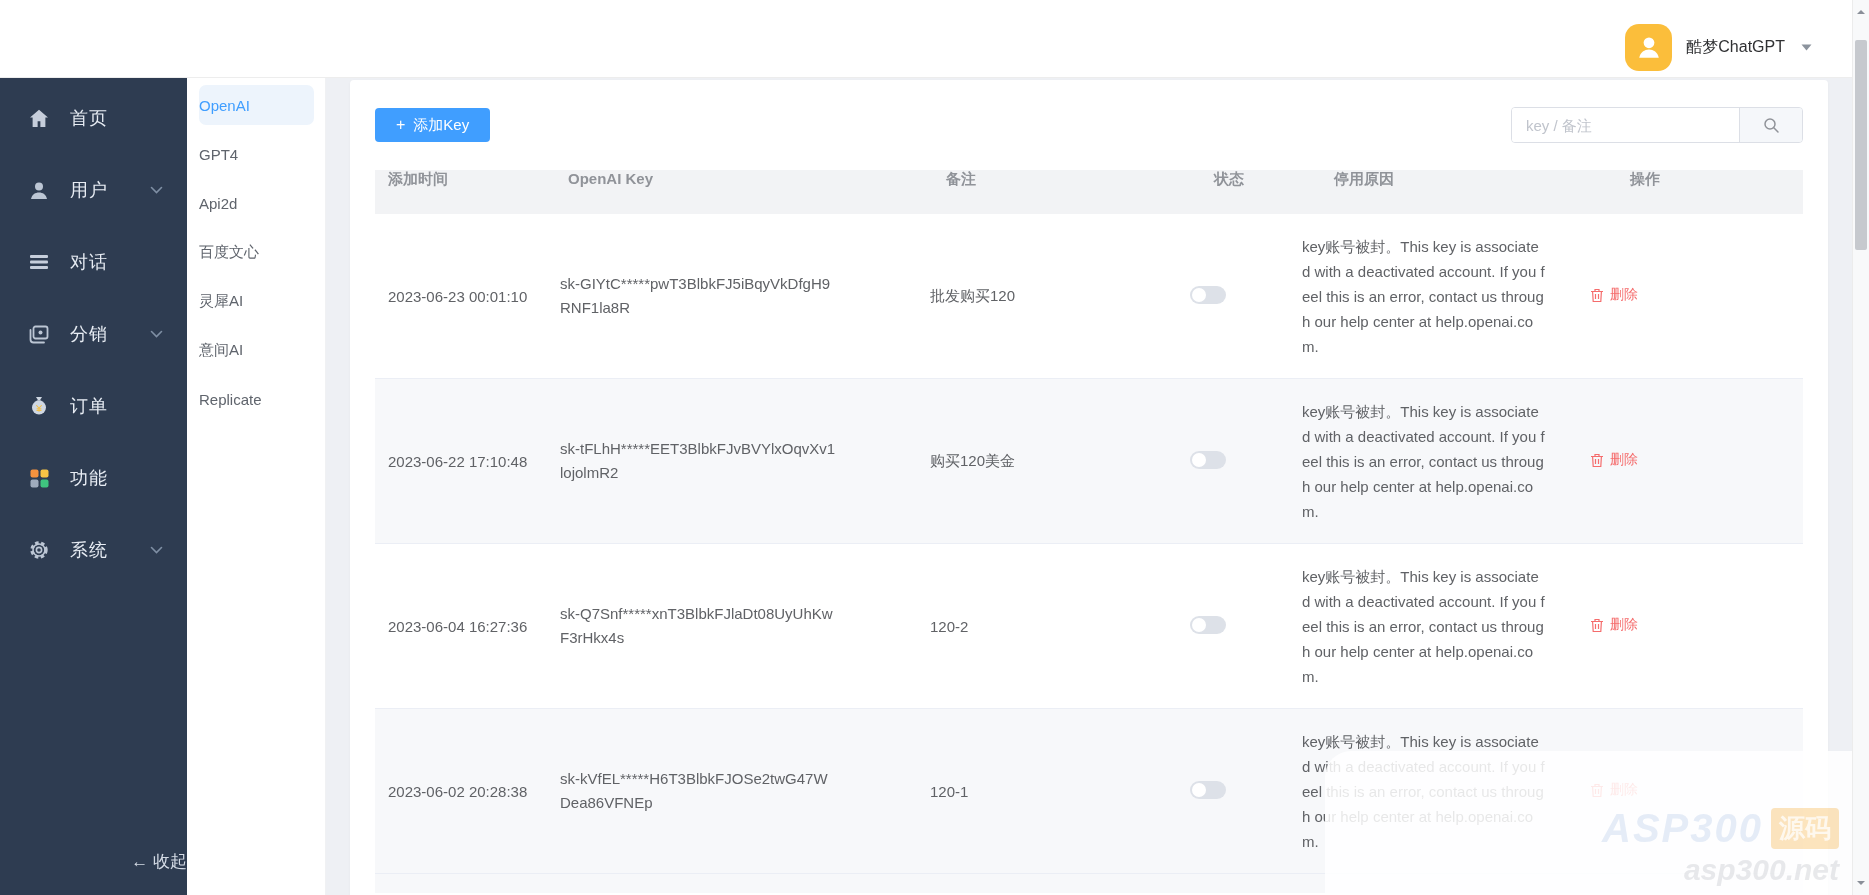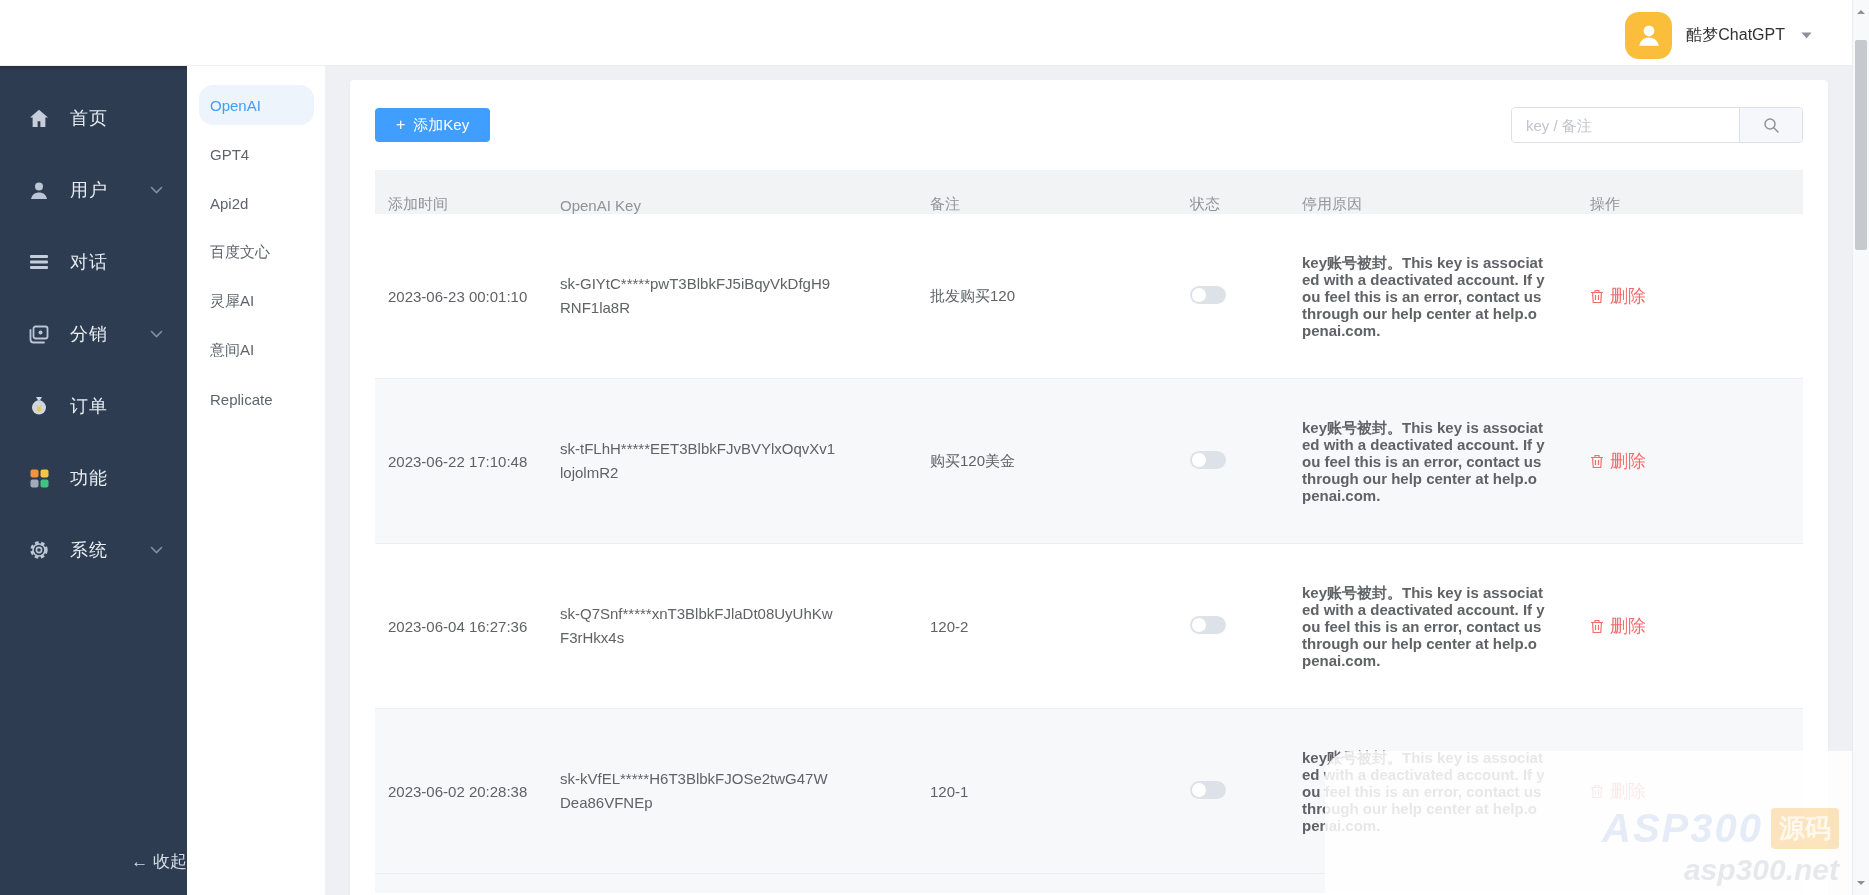--- a/index.html
+++ b/index.html
@@ -1,21 +1,21 @@
 <!DOCTYPE html>
 <html><head>
 <meta charset="utf-8">
 <style>
   * { margin:0; padding:0; box-sizing:border-box; }
   html,body { width:1869px; height:895px; overflow:hidden; background:#fff;
     font-family:"Liberation Sans","DejaVu Sans",sans-serif; }
   .stage { position:relative; width:1869px; height:895px; overflow:hidden; }
 
   
-  .topbar { position:absolute; left:0; top:4px; width:1869px; height:62px; background:#fff;
+  .topbar { position:absolute; left:0; top:16px; width:1869px; height:62px; background:#fff;
     border-bottom:1px solid #ededed; z-index:5; }
   .userbox { position:absolute; right:57px; top:0; height:62px; display:flex; align-items:center; gap:14px; }
   .avatar { width:47px; height:47px; border-radius:14px; background:#fbbe3b; display:flex; align-items:center; justify-content:center; }
   .username { font-size:16px; color:#303133; }
   .caret { margin-left:2px; }
 
   
   .sidebar { position:absolute; left:0; top:62px; width:187px; height:833px; background:#2e3c51; z-index:4; }
   .sidebar::before { content:""; position:absolute; left:0; top:0; width:100%; height:9px;
     background:linear-gradient(#1c2636,rgba(46,60,81,0)); }
@@ -27,58 +27,58 @@
   .collapse { position:absolute; left:0; bottom:22px; width:187px; text-align:right;
     color:#d4dbe5; font-size:17px; cursor:pointer; }
 
   
   .submenu { position:absolute; left:187px; top:62px; width:139px; height:833px; background:#fff;
     border-right:1px solid #f0f1f3; z-index:3; }
   .submenu-title { font-size:17px; color:#303133; padding:25px 0 21px 23px; margin-right:19px;
     border-bottom:1px solid #e9eaec; }
   .submenu-list { padding-top:23px; }
   .sub-item { height:40px; margin:0 11px 9px 12px; display:flex; align-items:center;
-    padding-left:11px; font-size:15px; color:#5f646c; border-radius:14px; cursor:pointer; }
+    font-size:15px; color:#5f646c; border-radius:7px; cursor:pointer; }
   .sub-item.active { background:#edf4fc; color:#409eff; }
 
   
   .content { position:absolute; left:326px; top:62px; width:1526px; height:833px; background:#eef0f4; }
   .card { position:absolute; left:24px; top:18px; width:1478px; height:900px; background:#fff;
     border-radius:4px; box-shadow:0 1px 3px rgba(0,0,0,0.04); padding:28px 25px 0 25px; }
 
   .toolbar { display:flex; justify-content:space-between; align-items:flex-start; }
   .add-btn { height:34px; background:#409eff; color:#fff; font-size:15px; border:none; border-radius:4px;
     padding:0 21px; display:flex; align-items:center; gap:8px; cursor:pointer; }
   .add-btn .plus { font-size:16px; }
   .search-group { display:flex; height:36px; width:292px; border:1px solid #dcdfe6; border-radius:4px; overflow:hidden; margin-top:-1px; }
   .search-input { flex:1; border:none; outline:none; padding:0 14px; font-size:15px; color:#ec4899; }
   .search-input::placeholder { color:#c0c4cc; }
   .search-btn { width:66px; background:#f5f7fa; border-left:1px solid #dcdfe6; display:flex;
     align-items:center; justify-content:center; cursor:pointer; }
 
   
   .table { margin-top:27px; font-size:15px; }
-  .thead { display:flex; height:44px; align-items:flex-end; background:#f2f3f5; color:#909399; font-weight:normal; }
+  .thead { display:flex; height:44px; align-items:flex-start; background:#f2f3f5; color:#909399; font-weight:bold;gap:8px; }
   .trow { display:flex; height:165px; align-items:center; border-bottom:1px solid #ebeef5; color:#606266; }
   .trow.striped { background:#f7f8fa; }
   .c-time   { width:170px; padding-left:13px; }
   .c-key    { width:370px; padding-left:15px; }
   .c-key .keytext { width:278px; word-break:break-all; line-height:24px; }
   .c-note   { width:260px; padding-left:15px; }
   .c-status { width:115px; padding-left:15px; }
   .c-reason { width:290px; padding-left:12px; }
-  .c-reason .reasontext { width:243px; word-break:break-all; line-height:17px;font-weight:bold; }
+  .c-reason .reasontext { width:243px; word-break:break-all; line-height:25px; }
   .c-action { flex:1; padding-left:10px; }
   .row5-strip { height:19px; background:#f7f8fa; }
 
   .toggle { display:inline-block; width:36px; height:18px; border-radius:9px; background:#dde1e8;
     position:relative; cursor:pointer; }
   .toggle .knob { position:absolute; left:2px; top:2px; width:14px; height:14px; border-radius:50%; background:#fff; }
 
-  .del-btn { display:inline-flex; align-items:center; gap:6px; color:#f56c6c; font-size:18px; cursor:pointer; }
+  .del-btn { display:inline-flex; align-items:center; gap:6px; color:#f56c6c; font-size:14px; cursor:pointer; }
 
   
   .overlay { position:absolute; left:1325px; top:751px; width:544px; height:144px;
     background:rgba(255,255,255,0.85); border-top-left-radius:26px; z-index:50; }
   .wm { position:absolute; right:30px; bottom:8px; text-align:right; }
   .wm-line1 { display:flex; align-items:center; justify-content:flex-end; gap:8px; }
   .wm-brand { font-size:40px; font-weight:bold; font-style:italic; color:rgba(164,189,226,0.28); letter-spacing:2px; }
   .wm-badge { font-size:26px; font-weight:bold; color:rgba(255,255,255,0.75); background:rgba(246,166,35,0.30);
     border-radius:4px; padding:3px 8px; }
   .wm-domain { font-size:30px; font-weight:bold; font-style:italic; color:rgba(180,183,190,0.30); margin-top:2px; }

